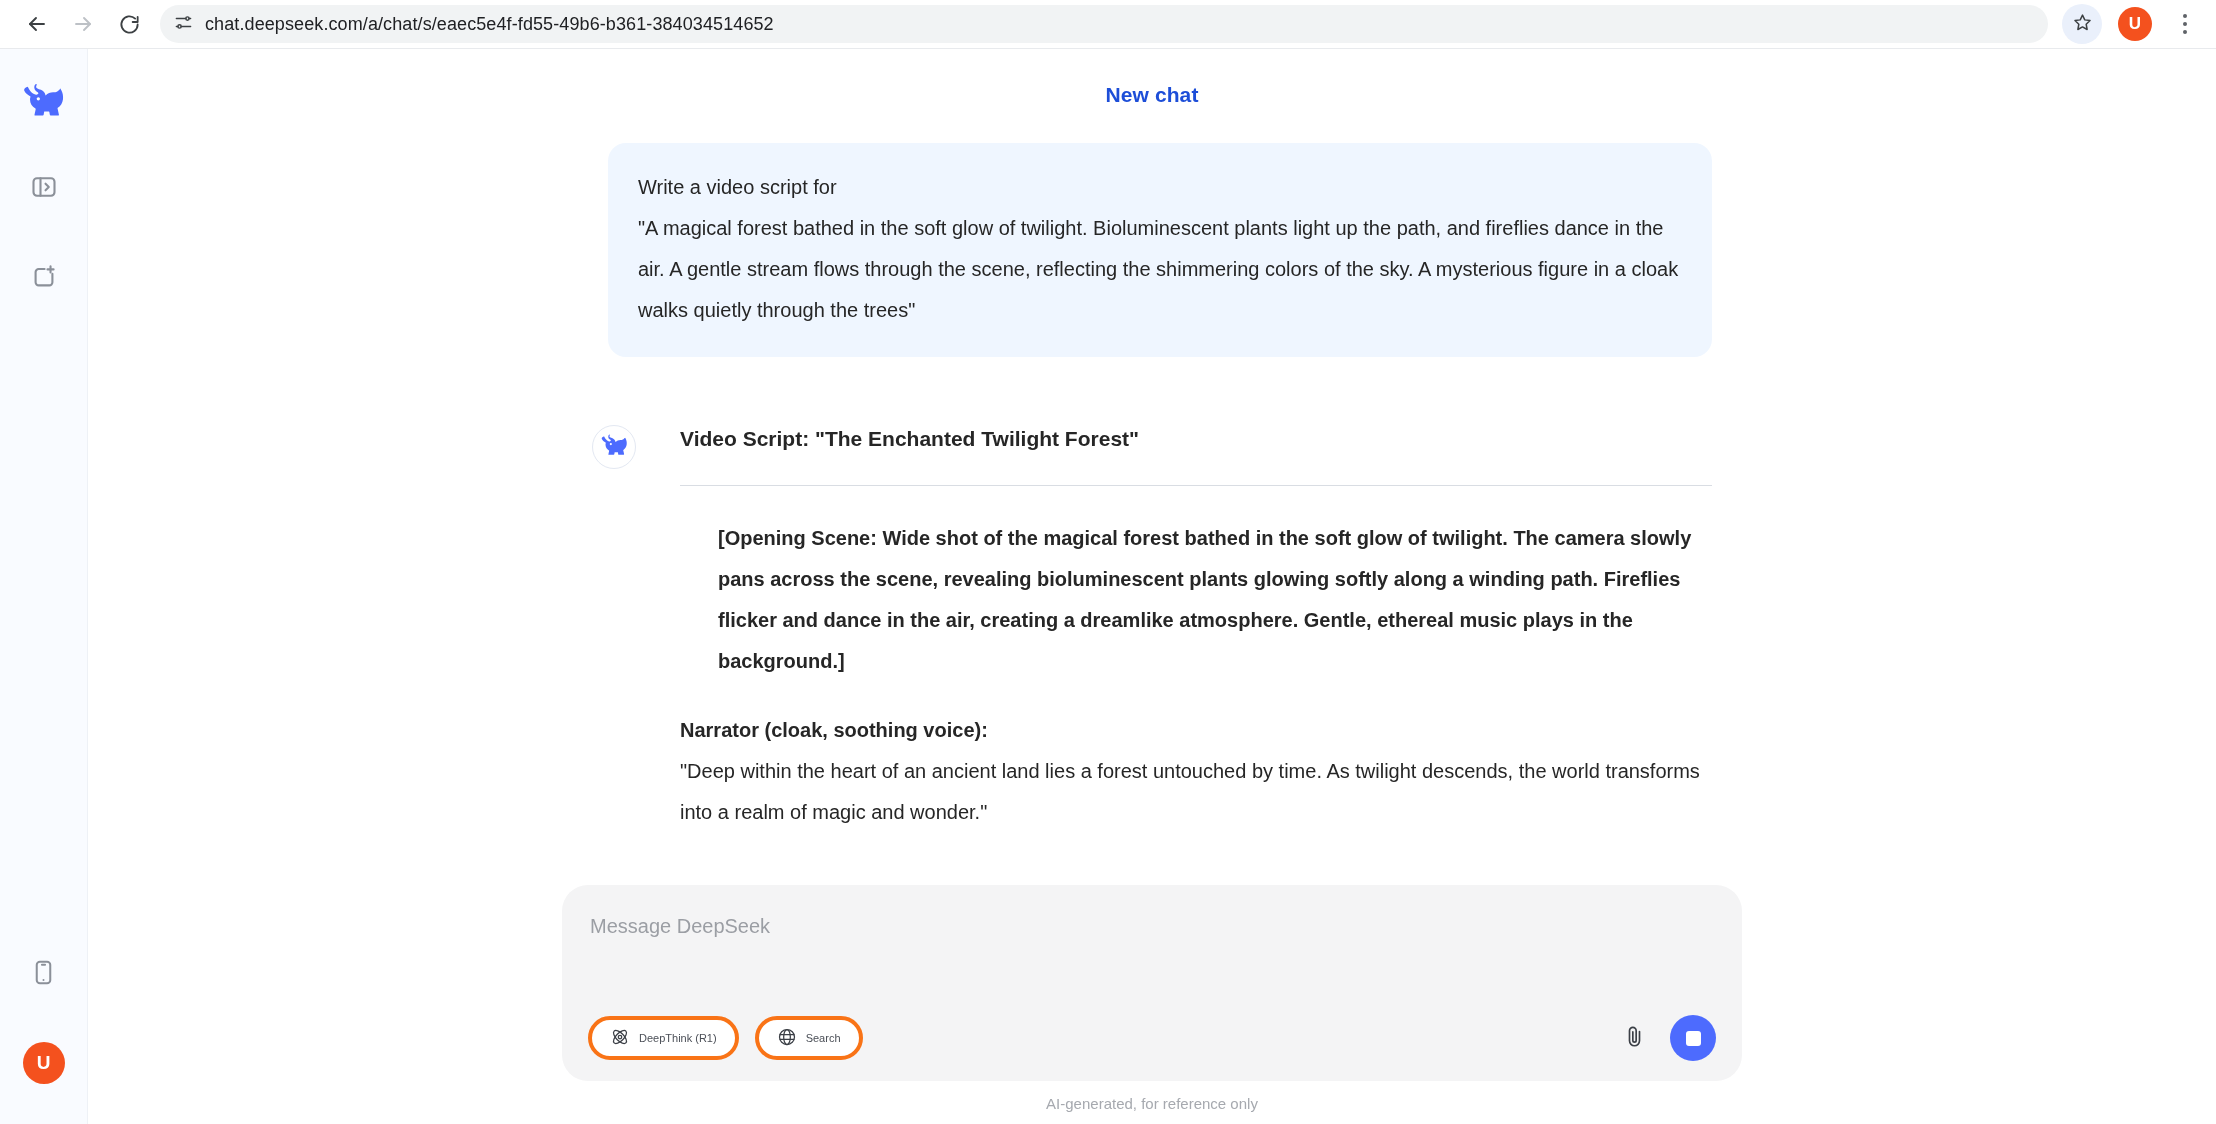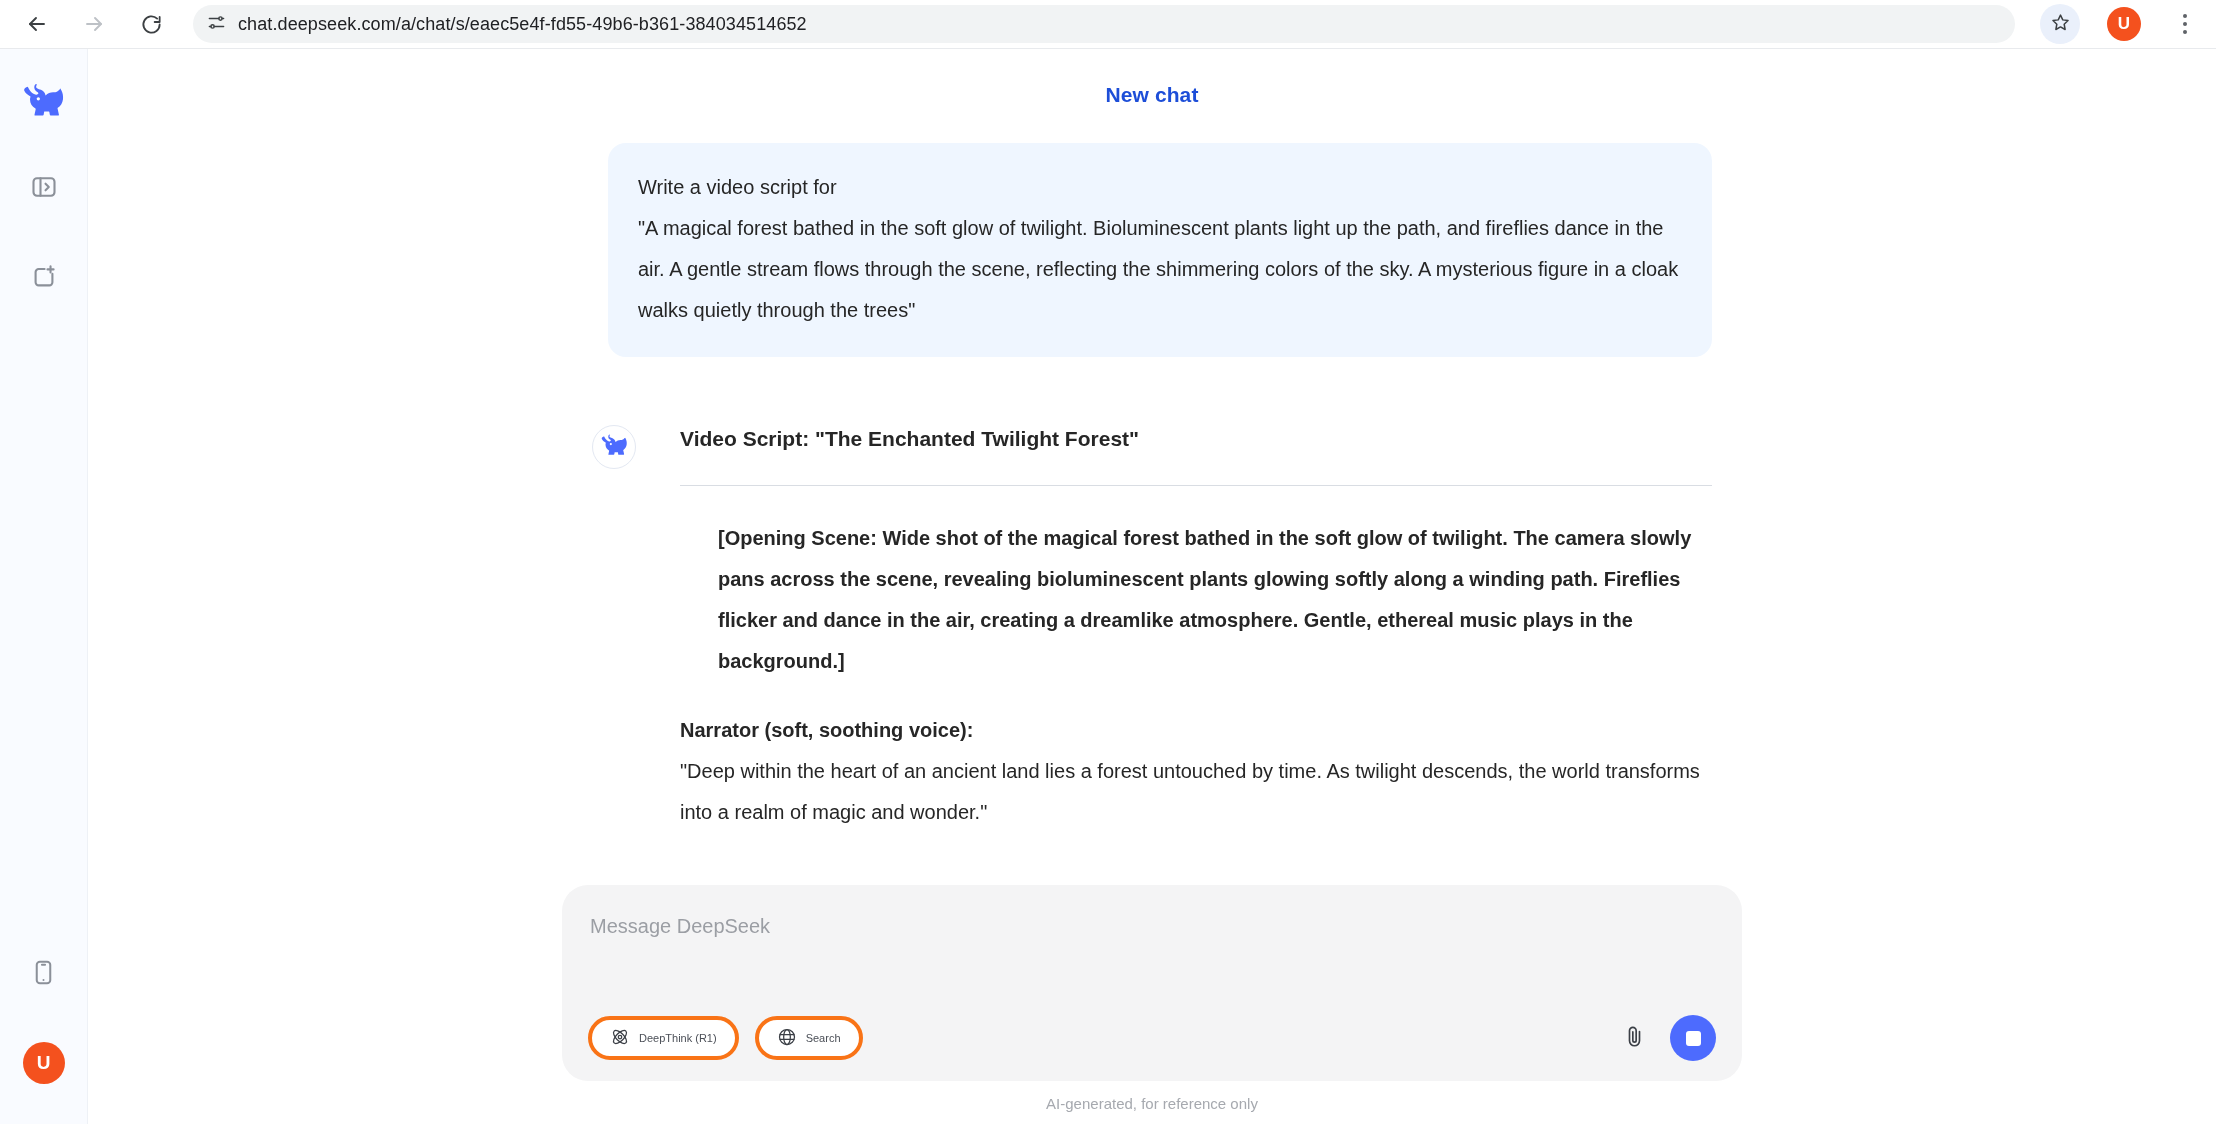--- a/index.html
+++ b/index.html
@@ -9,21 +9,21 @@
     font-family: "Liberation Sans", sans-serif;
     overflow: hidden;
   }
 
   
   .browser-bar {
     height: 49px; width: 100%;
     background: #ffffff;
     display: flex; align-items: center;
     padding: 12px 16px;
-    gap: 15px;
+    gap: 4px;
     border-bottom: 1px solid #e8eaed;
   }
   .nav-btn {
     width: 42px; height: 42px;
     display: flex; align-items: center; justify-content: center;
     border-radius: 50%;
     flex: 0 0 auto;
   }
   .nav-btn svg { display: block; }
   .omnibox {
@@ -347,21 +347,21 @@
                 <path d="M43.6 10.2c-.7-.4-1.2.2-1.8.6-.2.2-.4.4-.6.6-1.6 1.7-3.5 2.8-6 2.7-3.6-.2-6.7 1-9.4 3.7-.6-3.3-2.4-5.3-5.3-6.6-1.5-.7-3.1-1-4.5-1.9-1-.6-1.2-1.4-.8-2.4.1-.3.2-.5.3-.8.3-1 .2-1.4-.5-1.5-.3 0-.5.1-.7.3-1 .9-1.4 2.1-1.4 3.4 0 .3 0 .6.1.9.2 1.5.9 2.7 2.1 3.6.5.4 1.1.7 1.7 1.1.9.6 1 1.4.2 2.2-.8.8-1.7 1-2.8.6-2.3-.9-4.3-2.3-5.9-4.2-1-1.2-1.7-2.6-2.4-4-.3-.6-.6-.8-1.2-.6-1.3.4-2.4 1.1-3.1 2.3-.4.7-.5 1.4-.1 2.1.7 1.3 1.5 2.5 2.6 3.5 1.2 1.1 2.5 2 4 2.7.4.2.6.4.4.9-.3.9-.5 1.8-.5 2.7 0 4.7 2.2 8.2 6.2 10.6.3.2.4.3.3.7-.5 2-.9 4-1.3 6-.2.9-.1 1.1.8 1.1h8.6c.6 0 .9-.2 1-.8.2-1.1.4-2.2.6-3.3.1-.4.2-.6.7-.5 1.5.2 3 .2 4.5 0 .5-.1.6.2.7.6.2 1.1.4 2.2.6 3.3.1.5.4.7.9.7h8.5c.9 0 1.1-.3.9-1.2-.5-2.3-1-4.5-1.5-6.7-.1-.4 0-.6.3-.8 3.4-2.4 5.4-5.7 5.9-9.9.4-3.8-.3-7.4-2.2-10.8-.2-.4-.5-.8-.7-1.2z"></path>
                 <circle cx="17.5" cy="21.5" r="1.9" fill="#ffffff"></circle>
               </svg>
             </span>
           </div>
 
           <div class="assistant-body">
             <div class="resp-title">Video Script: "The Enchanted Twilight Forest"</div>
             <div class="resp-hr"></div>
             <div class="resp-strong">[Opening Scene: Wide shot of the magical forest bathed in the soft glow of twilight. The camera slowly pans across the scene, revealing bioluminescent plants glowing softly along a winding path. Fireflies flicker and dance in the air, creating a dreamlike atmosphere. Gentle, ethereal music plays in the background.]</div>
-            <div class="resp-sub">Narrator (soft, soothing voice):</div>
+            <div class="resp-sub">Narrator (cloak, soothing voice):</div>
             <div class="resp-para">"Deep within the heart of an ancient land lies a forest untouched by time. As twilight descends, the world transforms into a realm of magic and wonder."</div>
           </div>
         </div>
 
       </div>
     </div>
 
     <div class="composer-wrap">
       <div class="composer">
         <div class="composer-input">Message DeepSeek</div>

